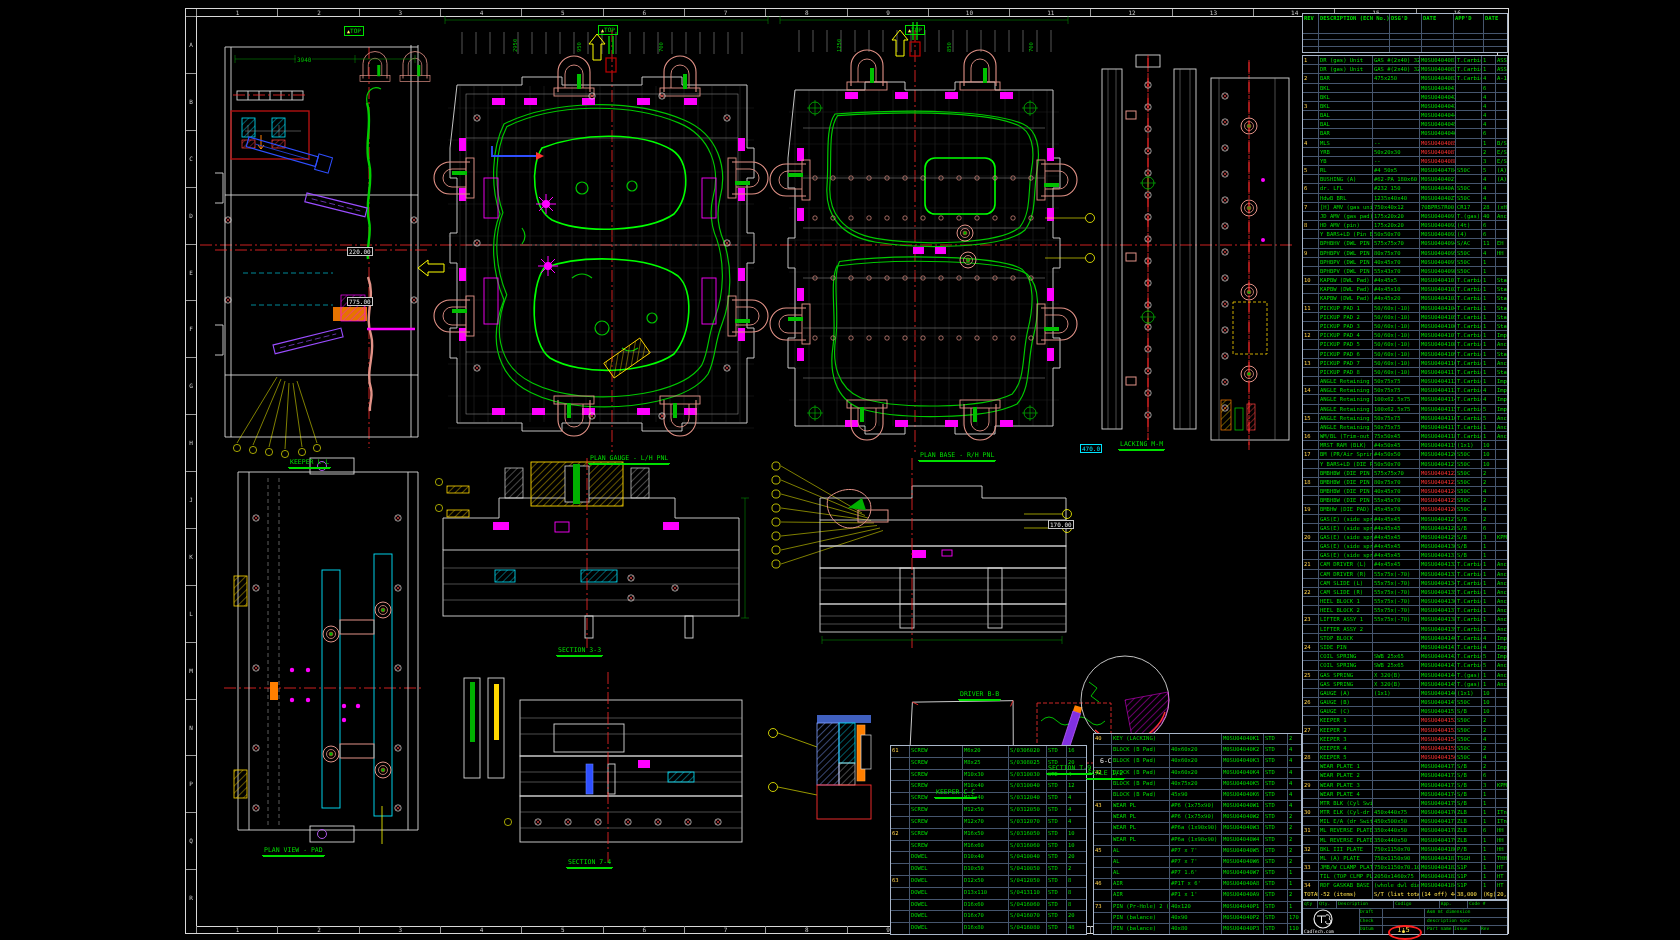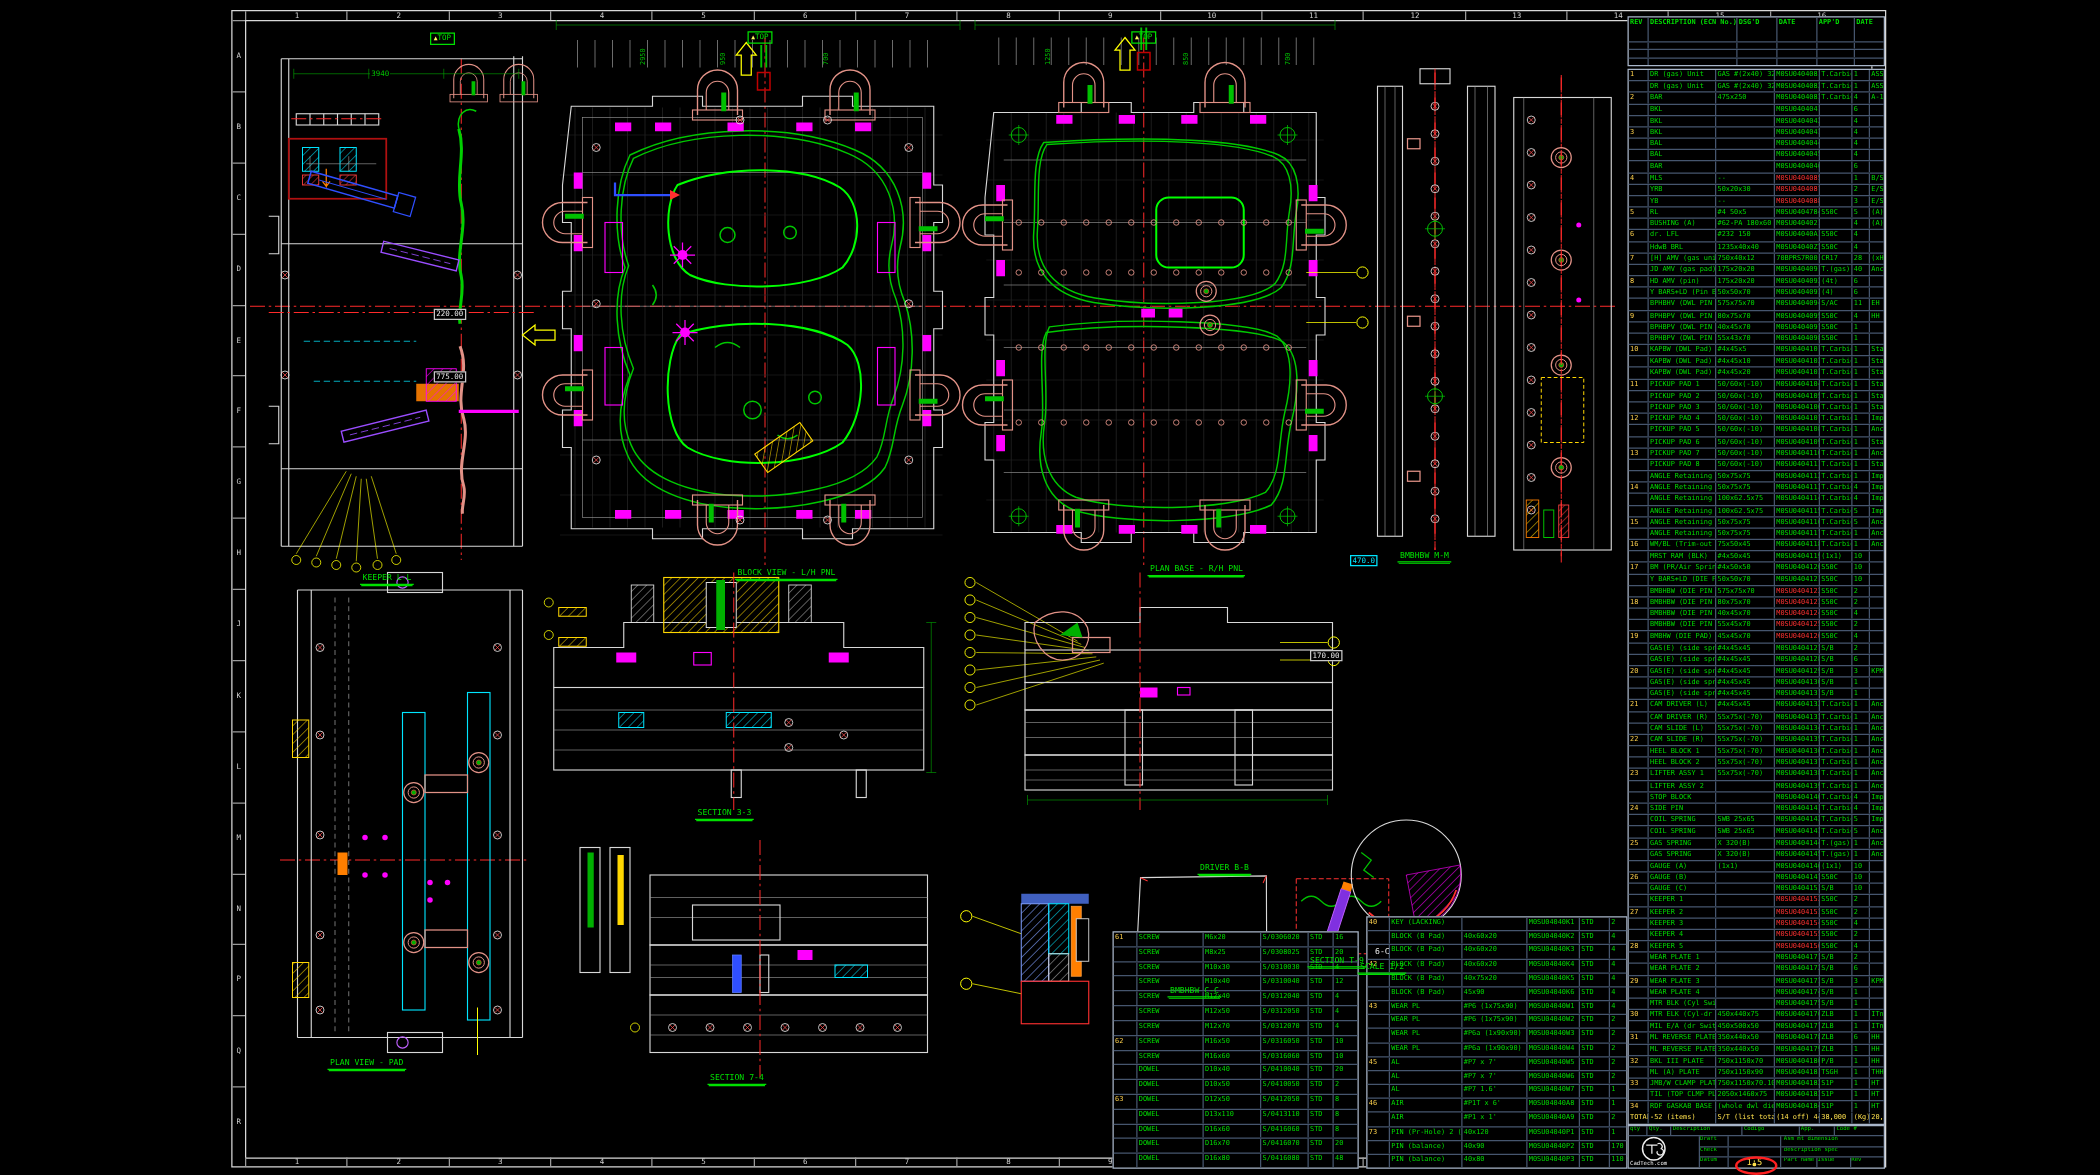--- a/index.html
+++ b/index.html
@@ -1971,28 +1971,28 @@
           <span>Rev</span>
         </div>
       </div>
     </div>
   </div>
   <div id="stamp">
       <i></i>
     </div>
 
   <div class="vlbl" style="left:288px;top:459px">KEEPER L-L</div>
-  <div class="vlbl" style="left:588px;top:455px">BLOCK VIEW - L/H PNL</div>
+  <div class="vlbl" style="left:588px;top:455px">PLAN GAUGE - L/H PNL</div>
   <div class="vlbl" style="left:918px;top:452px">PLAN BASE - R/H PNL</div>
-  <div class="vlbl" style="left:1118px;top:441px">BMBHBW M-M</div>
+  <div class="vlbl" style="left:1118px;top:441px">LACKING M-M</div>
   <div class="vlbl" style="left:262px;top:847px">PLAN VIEW - PAD</div>
   <div class="vlbl" style="left:556px;top:647px">SECTION 3-3</div>
   <div class="vlbl" style="left:566px;top:859px">SECTION 7-4</div>
   <div class="vlbl" style="left:958px;top:691px">DRIVER B-B</div>
-  <div class="vlbl" style="left:934px;top:789px">BMBHBW C-C</div>
+  <div class="vlbl" style="left:934px;top:789px">KEEPER C-C</div>
   <div class="vlbl" style="left:1046px;top:765px">SECTION T-9</div>
   <div class="vlbl" style="left:1098px;top:758px;border-bottom:none;box-shadow:none;color:#E8E8E8">6-C</div>
   <div class="vlbl" style="left:1086px;top:770px">SCALE 1/2</div>
 
   <div class="topb" style="left:344px;top:26px">TOP</div>
   <div class="topb" style="left:598px;top:25px">TOP</div>
   <div class="topb" style="left:905px;top:25px">TOP</div>
 
   <div class="dim" style="left:347px;top:247px">220.00</div>
   <div class="dim" style="left:347px;top:297px">775.00</div>

